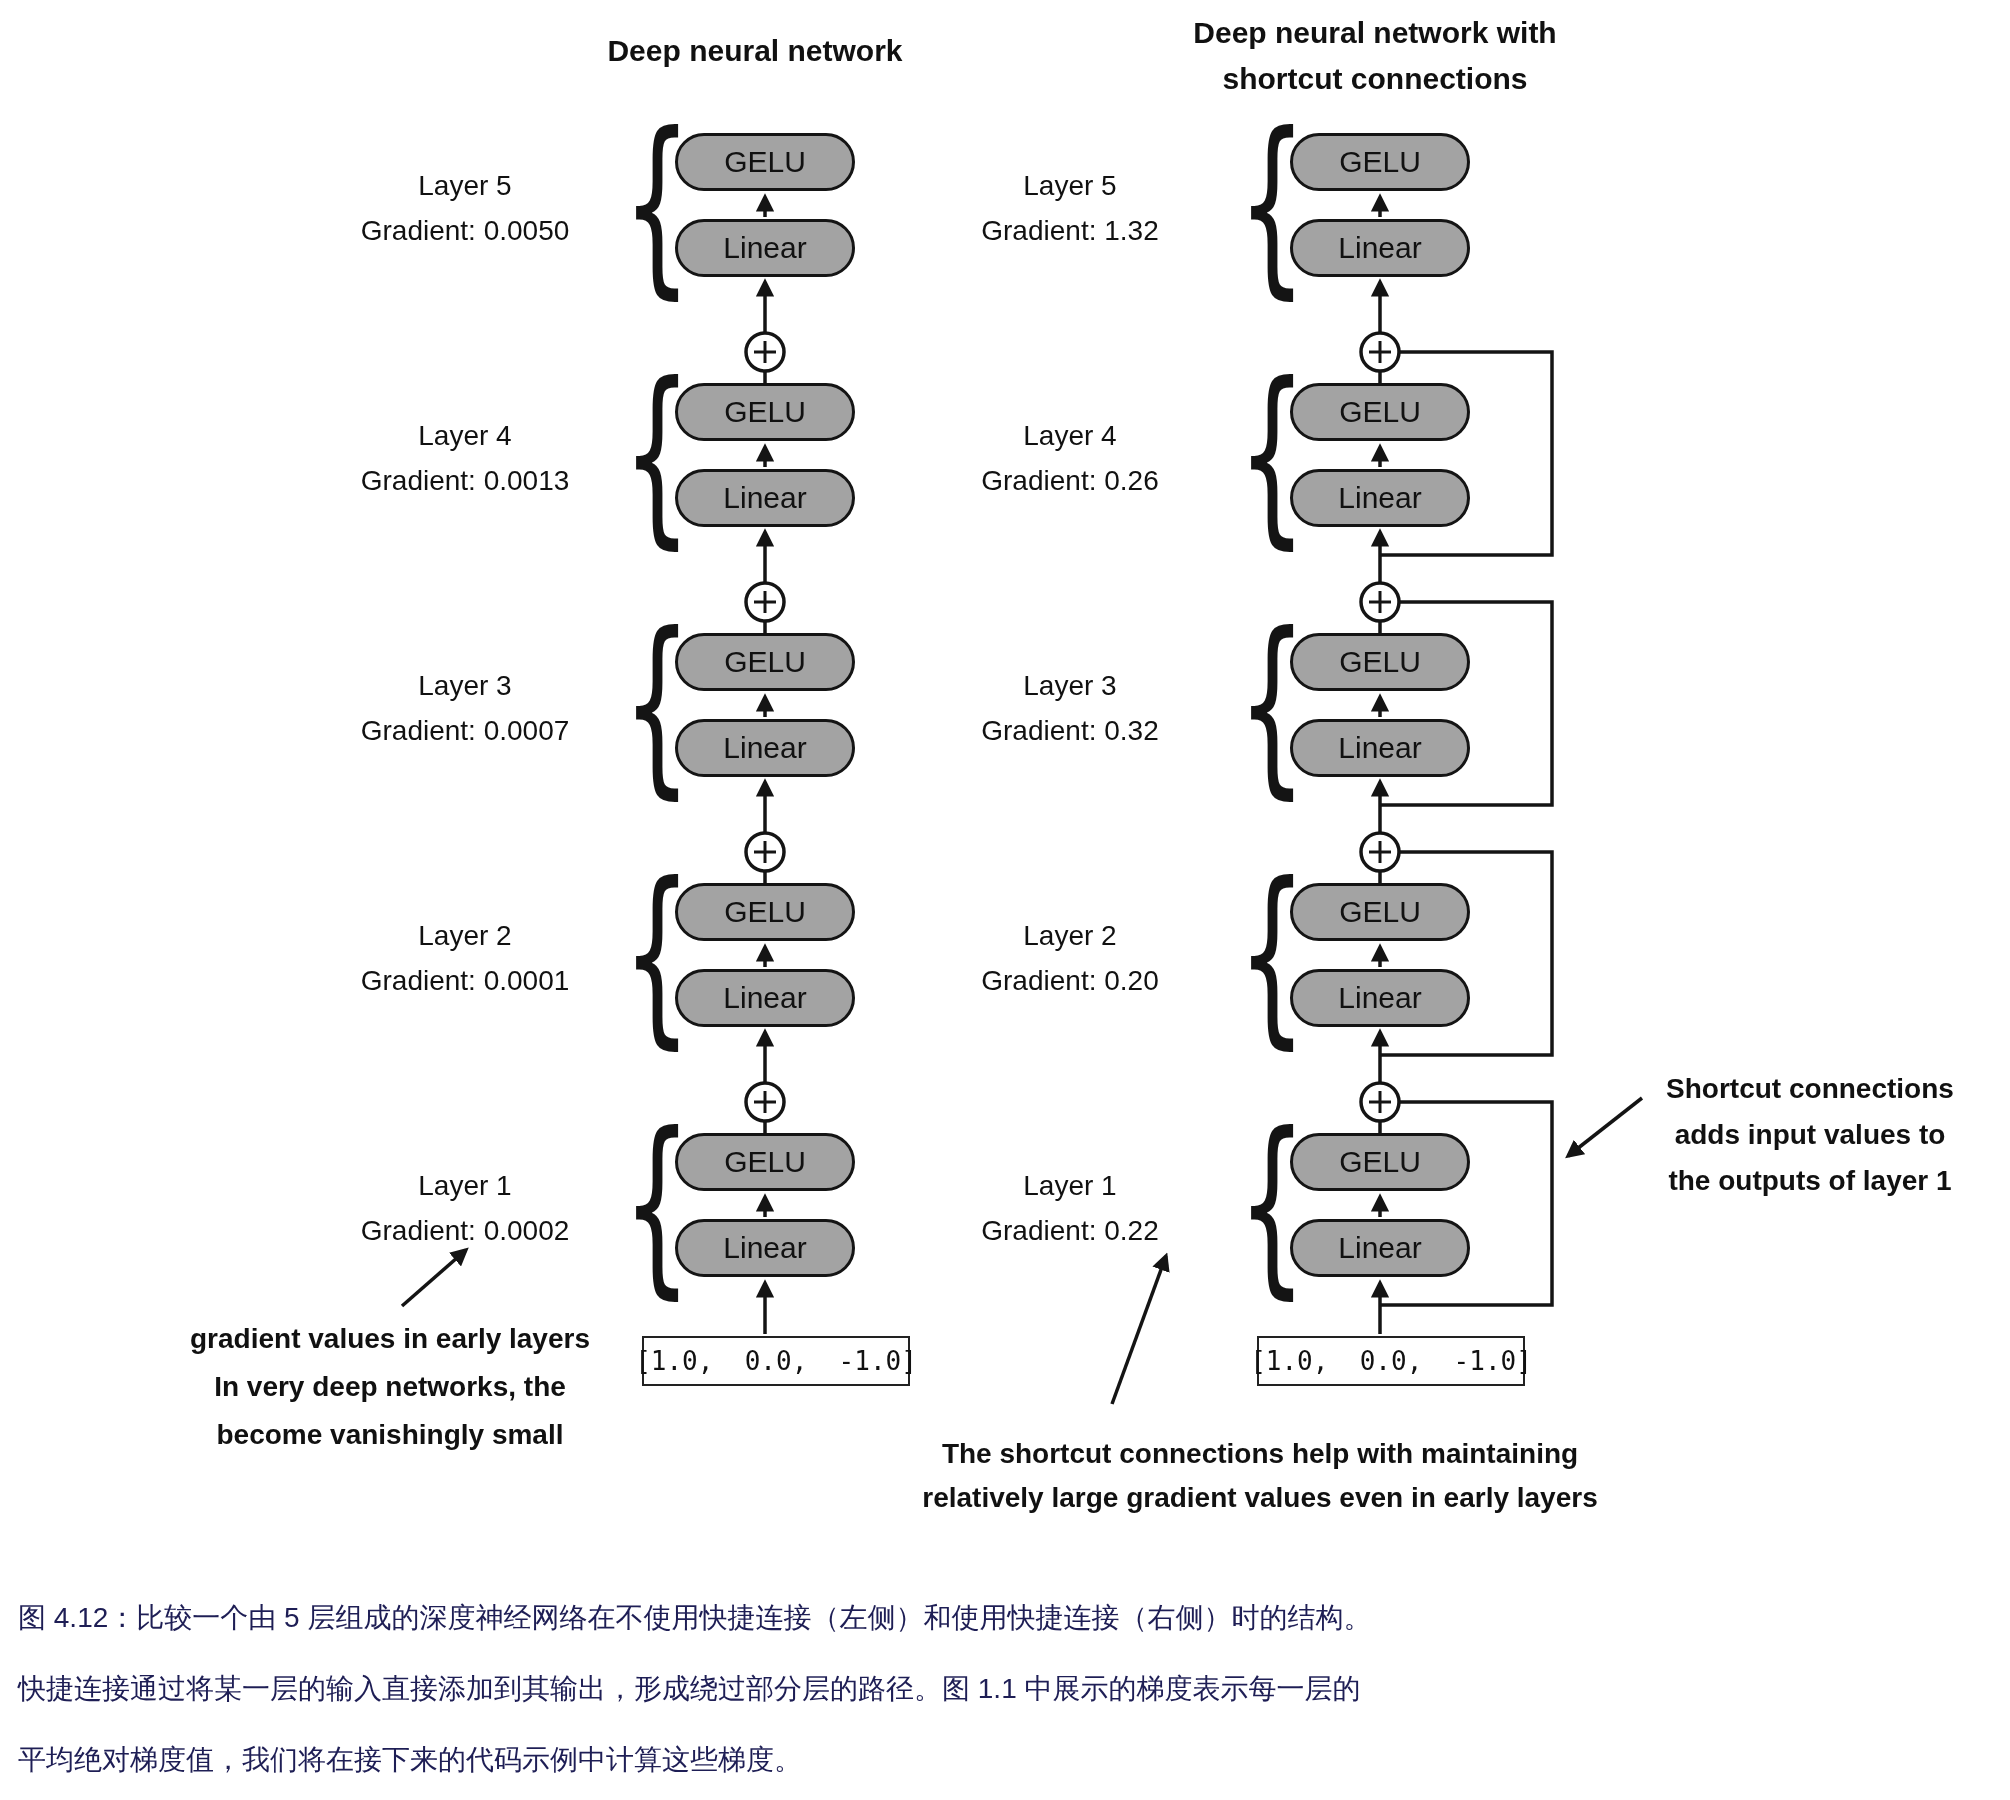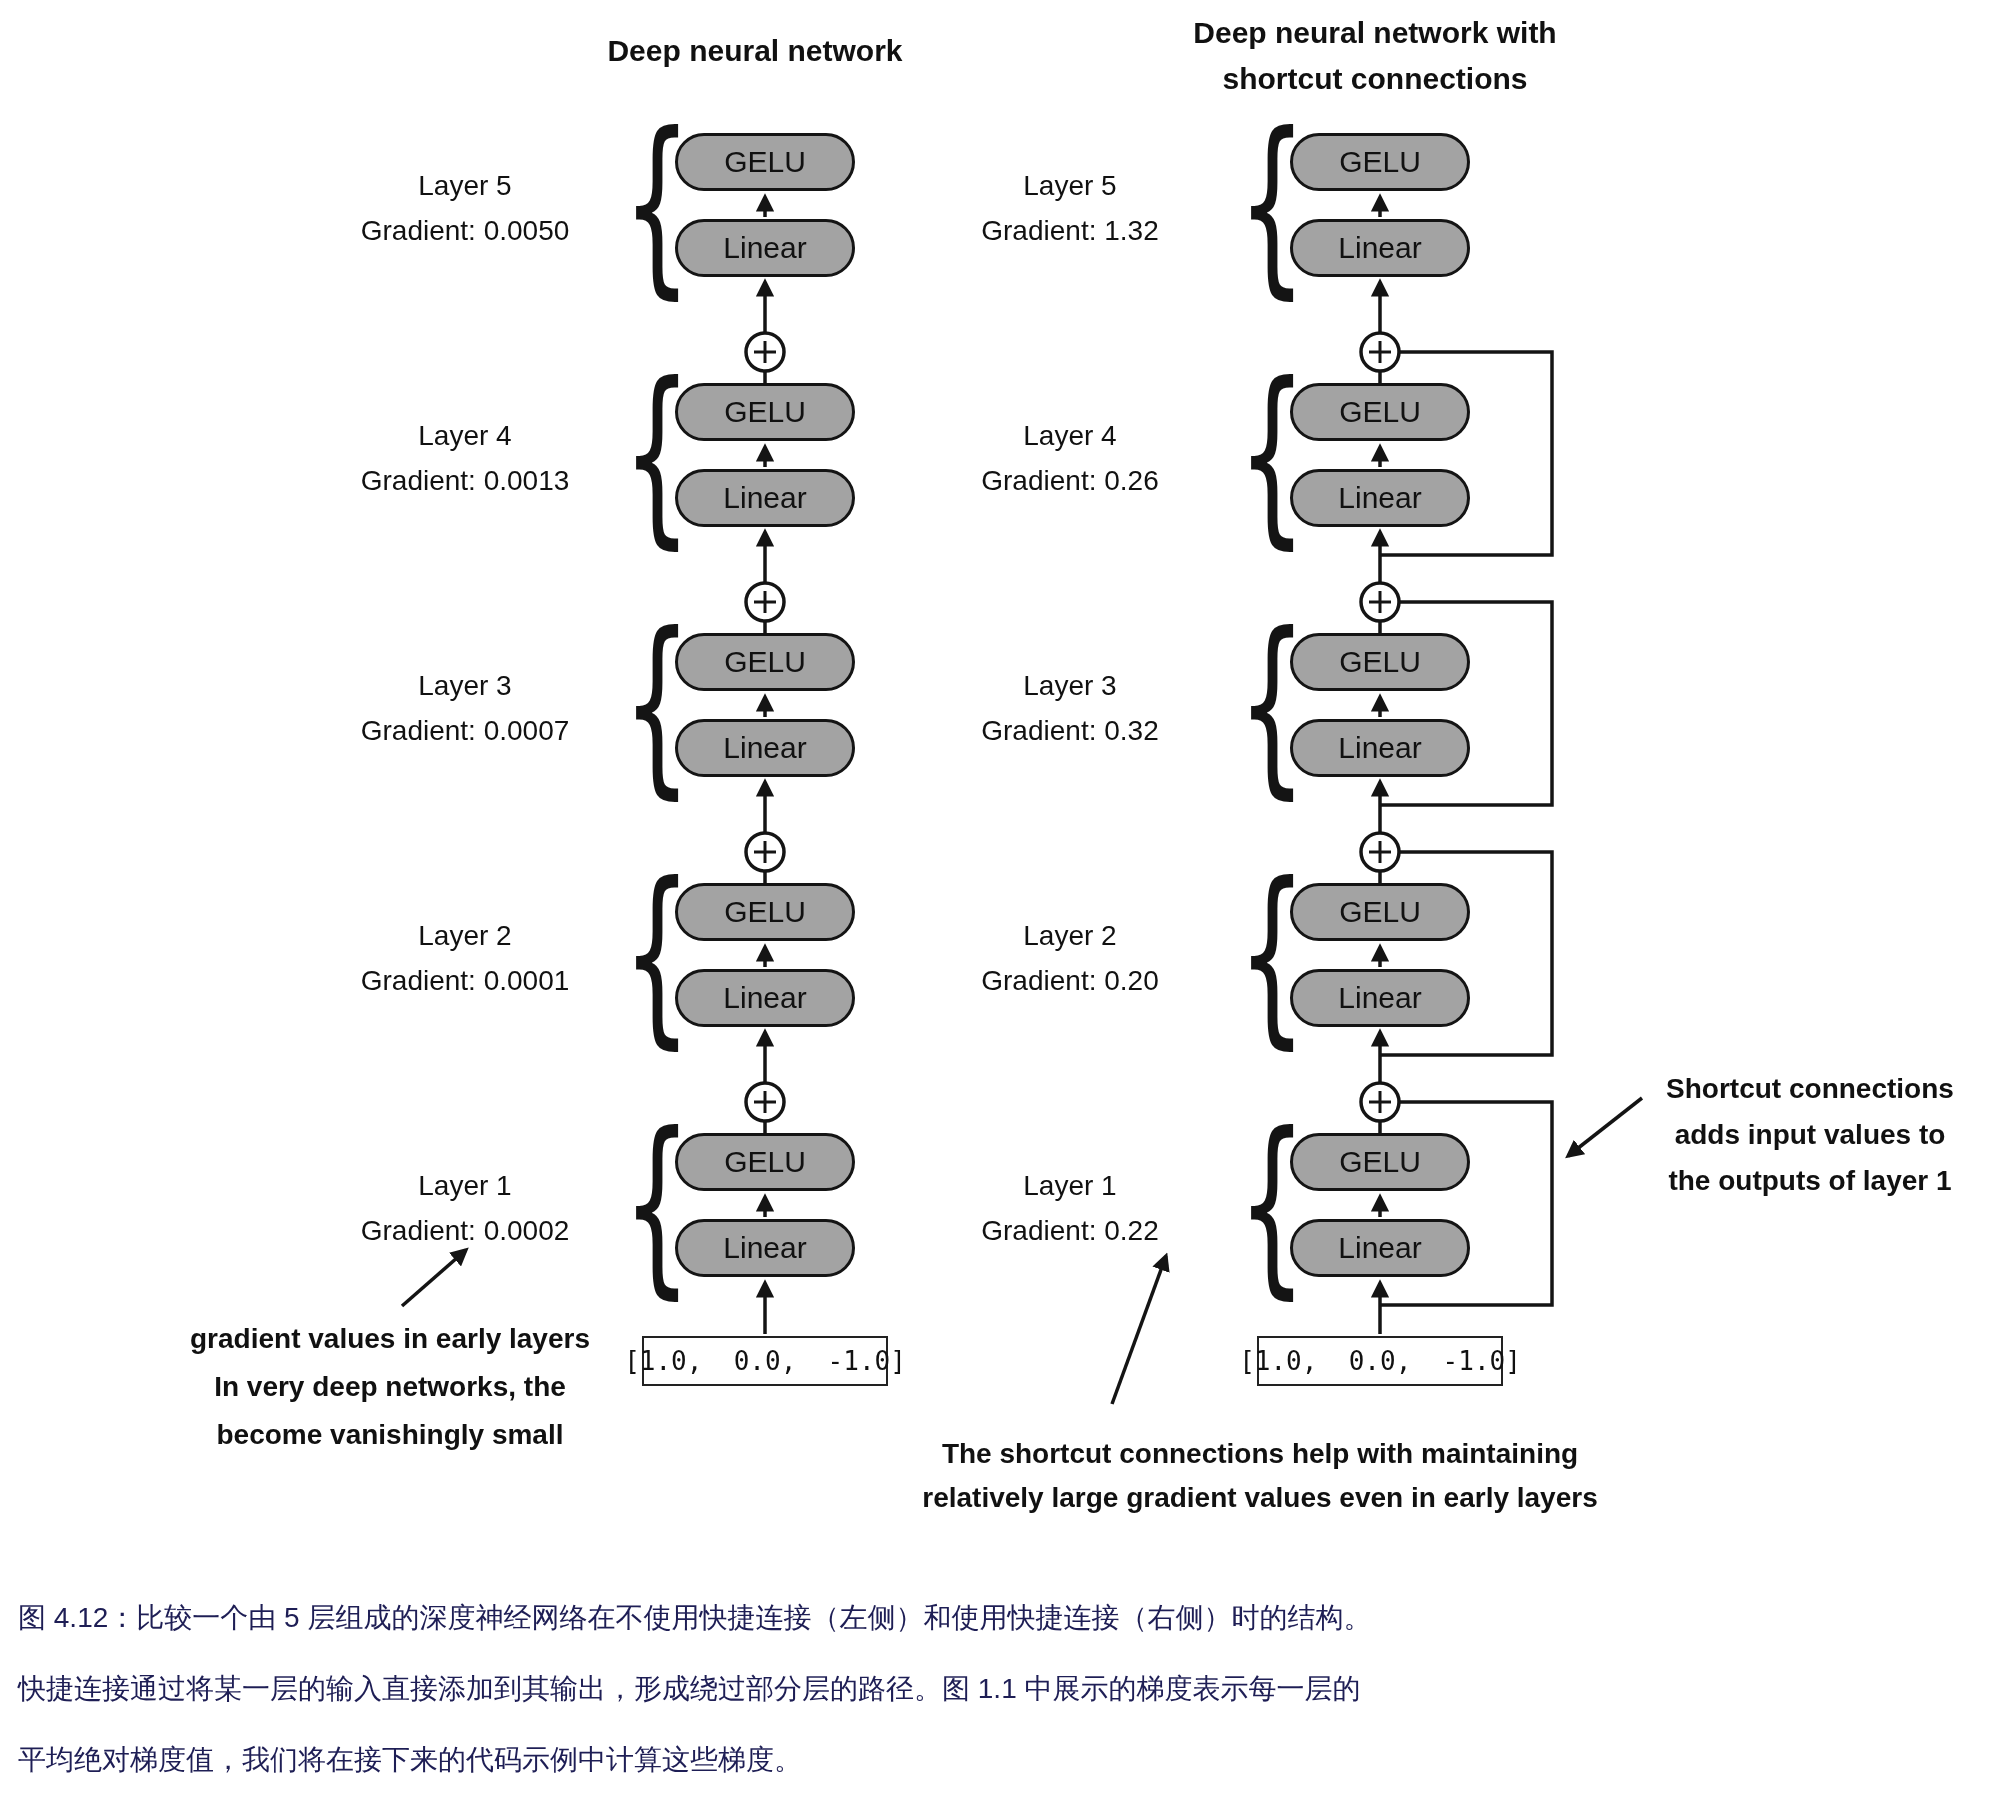--- a/index.html
+++ b/index.html
@@ -5,21 +5,21 @@
   html,body{margin:0;padding:0;background:#fff;}
   #stage{position:relative;width:2010px;height:1800px;background:#ffffff;overflow:hidden;
          font-family:"Liberation Sans",sans-serif;color:#111;}
   svg.wires{position:absolute;left:0;top:0;}
   .title{position:absolute;width:650px;text-align:center;font-weight:bold;font-size:30px;line-height:46px;color:#111;}
   .box{position:absolute;width:180px;height:58px;box-sizing:border-box;border:3.5px solid #141414;border-radius:29px;
        background:#a3a3a3;display:flex;align-items:center;justify-content:center;font-size:30px;color:#111;}
   .layer-label{position:absolute;width:300px;text-align:center;font-size:28px;line-height:45px;color:#111;}
   .brace{position:absolute;width:60px;height:150px;text-align:center;color:#141414;
          font-family:"DejaVu Sans",sans-serif;font-size:128px;line-height:150px;transform:scale(0.85,1.5);}
-  .input-box{position:absolute;width:246px;height:50px;box-sizing:border-box;border:2.5px solid #222;background:#fff;
+  .input-box{position:absolute;width:268px;height:50px;box-sizing:border-box;border:2.5px solid #222;background:#fff;
          display:flex;align-items:center;justify-content:center;font-family:"DejaVu Sans Mono",monospace;
          font-size:26px;white-space:pre;color:#111;}
   .ann{position:absolute;text-align:center;font-weight:bold;font-size:28px;color:#111;}
   .ann div{white-space:nowrap;}
   .caption{position:absolute;left:18px;top:1582px;width:1985px;font-size:28px;line-height:71px;color:#1e1e55;}
 </style>
 </head>
 <body>
 
 <div id="stage">

